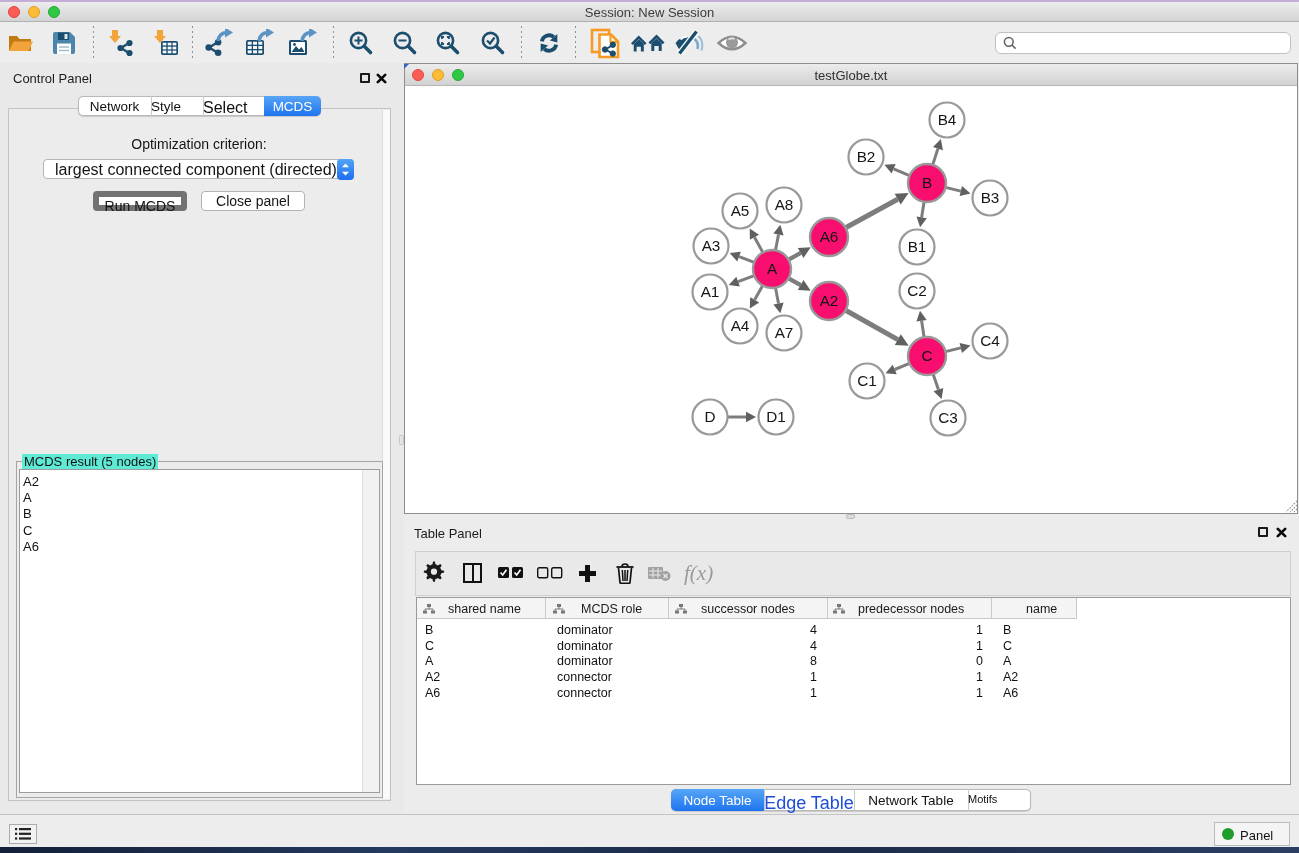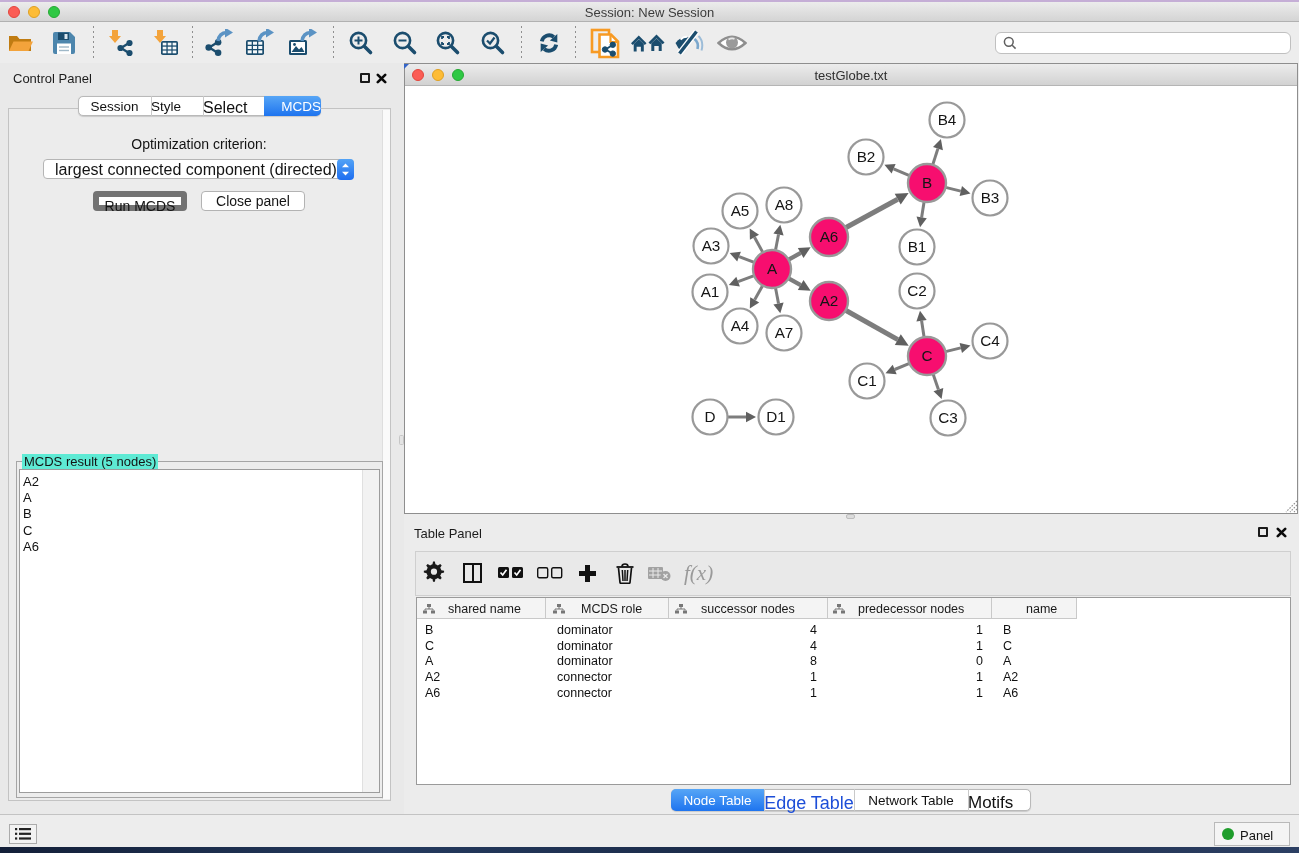--- a/index.html
+++ b/index.html
@@ -180,24 +180,24 @@
     <path d="M1.8 1.8 L9.2 9.2 M9.2 1.8 L1.8 9.2" stroke="#0a0a0a" stroke-width="2.6" stroke-linecap="round"></path>
   </svg>
 
 <div class="abs" style="left:8px;top:108px;width:383px;height:693px;background:#ececec;border:1px solid #c3c3c3"></div>
 <div class="abs" style="left:382px;top:110px;width:8px;height:689px;background:#fafafa;border-left:1px solid #dedede"></div>
 
 <div class="abs" style="left:78px;top:96px;width:243px;height:20px;background:#ffffff;border:1px solid #b9b9b9;border-radius:5px;box-shadow:0 0.5px 1px rgba(0,0,0,0.15)"></div>
 <div class="abs" style="left:151px;top:96px;width:1px;height:20px;background:#c9c9c9"></div>
 <div class="abs" style="left:203px;top:96px;width:1px;height:20px;background:#c9c9c9"></div>
 <div class="abs" style="left:264px;top:96px;width:57px;height:20px;background:linear-gradient(180deg,#57a6f6,#1e74ef);border-radius:0 5px 5px 0"></div>
-<div class="abs" style="left:78px;top:99px;width:73px;height:16px;text-align:center;font-size:13.5px;color:#111">Session</div>
+<div class="abs" style="left:78px;top:99px;width:73px;height:16px;text-align:center;font-size:13.5px;color:#111">Network</div>
 <div class="abs" style="left:151px;top:99px;width:52px;height:16px;text-align:left;font-size:13.5px;color:#111">Style</div>
 <div class="abs" style="left:203px;top:99px;width:56px;height:16px;font-size:16px;color:#111">Select</div>
-<div class="abs" style="left:264px;top:99px;width:57px;height:16px;text-align:right;font-size:13.5px;color:#fff">MCDS</div>
+<div class="abs" style="left:264px;top:99px;width:57px;height:16px;text-align:center;font-size:13.5px;color:#fff">MCDS</div>
 
 <div class="abs" style="left:0;top:136px;width:398px;height:16px;text-align:center;font-size:14px;color:#141414">Optimization criterion:</div>
 <div class="abs" style="left:43px;top:159px;width:311px;height:20px;background:#ffffff;border:1px solid #b5b5b5;border-radius:4px"></div>
 <div class="abs" style="left:55px;top:161px;font-size:16px;color:#141414">largest connected component (directed)</div>
 <div class="abs" style="left:337px;top:158.5px;width:17px;height:21px;background:linear-gradient(180deg,#53a3f6,#1e6ef0);border-radius:4px;"></div>
 <svg class="abs" width="17" height="21" viewBox="0 0 17 21" style="left:337px;top:158.5px">
     <path d="M5 8.2 L8.5 4.4 L12 8.2 Z" fill="#fff"></path>
     <path d="M5 12.8 L8.5 16.6 L12 12.8 Z" fill="#fff"></path>
   </svg>
 <div class="abs" style="left:93px;top:191px;width:94px;height:20px;background:#ffffff;border:6px solid #737373;border-radius:4px;text-align:center;font-size:14px;color:#141414;line-height:18px">Run MCDS</div>
@@ -413,21 +413,21 @@
 <div class="abs cell" style="left:1003px;top:623px">B<br>C<br>A<br>A2<br>A6</div>
 
 <div class="abs" style="left:671px;top:789px;width:360px;height:22px;background:#ffffff;border:1px solid #b9b9b9;border-radius:5px;box-shadow:0 0.5px 1px rgba(0,0,0,0.15)"></div>
 <div class="abs" style="left:671px;top:789px;width:93px;height:22px;background:linear-gradient(180deg,#57a6f6,#1e74ef);border-radius:5px 0 0 5px"></div>
 <div class="abs" style="left:764px;top:789px;width:1px;height:22px;background:#c9c9c9"></div>
 <div class="abs" style="left:854px;top:789px;width:1px;height:22px;background:#c9c9c9"></div>
 <div class="abs" style="left:968px;top:789px;width:1px;height:22px;background:#c9c9c9"></div>
 <div class="abs" style="left:671px;top:793px;width:93px;height:16px;text-align:center;font-size:13.5px;color:#fff">Node Table</div>
 <div class="abs" style="left:764px;top:793px;width:90px;height:16px;text-align:center;font-size:18px;color:#1d4ed8">Edge Table</div>
 <div class="abs" style="left:854px;top:793px;width:114px;height:16px;text-align:center;font-size:13.5px;color:#111">Network Table</div>
-<div class="abs" style="left:968px;top:793px;width:40px;height:16px;text-align:right;font-size:17px;color:#111">Motifs</div>
+<div class="abs" style="left:968px;top:793px;width:40px;height:16px;text-align:left;font-size:11px;color:#111">Motifs</div>
 
 <div class="abs" style="left:0;top:814px;width:1299px;height:33px;background:#ededed;border-top:1px solid #c3c3c3"></div>
 <div class="abs" style="left:9px;top:824px;width:28px;height:20px;background:#f2f2f2;border:1px solid #ababab"></div>
 <svg class="abs" width="16" height="12" viewBox="0 0 16 12" style="left:15px;top:828px">
     <g fill="#222">
       <rect x="0" y="0" width="2.2" height="2.2"></rect>
       <rect x="0" y="4.7" width="2.2" height="2.2"></rect>
       <rect x="0" y="9.4" width="2.2" height="2.2"></rect>
       <rect x="4" y="0" width="12" height="2.2"></rect>
       <rect x="4" y="4.7" width="12" height="2.2"></rect>

